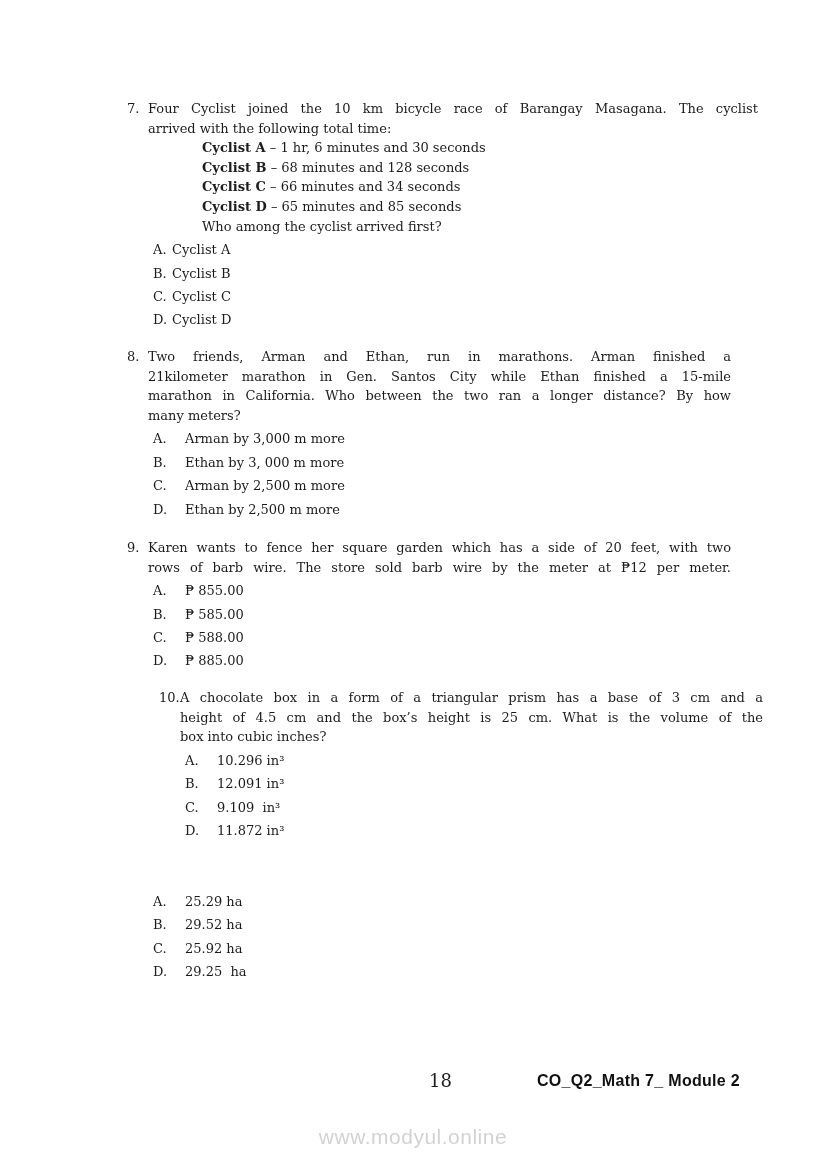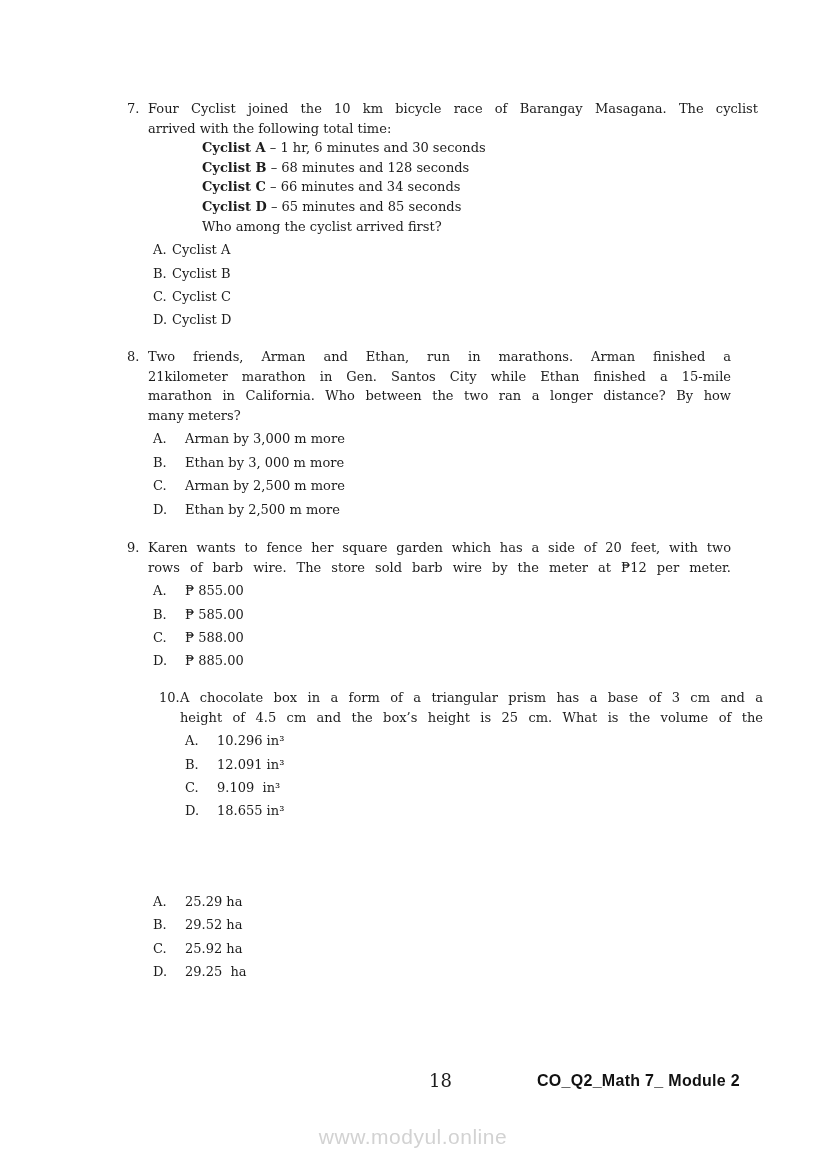--- a/index.html
+++ b/index.html
@@ -152,38 +152,39 @@
         </div>
     </div>
   </section>
 
   <section class="question q10">
     <div class="qrow">
       <div class="qnum">10.</div>
       <div class="qbody">
         <div class="ln">A chocolate box in a form of a triangular prism has a base of 3 cm and a</div>
         <div class="ln">height of 4.5 cm and the box’s height is 25 cm. What is the volume of the</div>
+        <div class="ln last">box into cubic inches?</div>
       </div>
     </div>
     <div class="options">
       <div class="option">
           <span class="letter">A.</span>
           <span class="otext">10.296 in³</span>
         </div>
       <div class="option">
           <span class="letter">B.</span>
           <span class="otext">12.091 in³</span>
         </div>
       <div class="option">
           <span class="letter">C.</span>
           <span class="otext">9.109  in³</span>
         </div>
       <div class="option">
           <span class="letter">D.</span>
-          <span class="otext">18.655 in³</span>
+          <span class="otext">11.872 in³</span>
         </div>
     </div>
   </section>
 
   <section class="question q11">
     <div class="options">
       <div class="option">
           <span class="letter">A.</span>
           <span class="otext">25.29 ha</span>
         </div>

